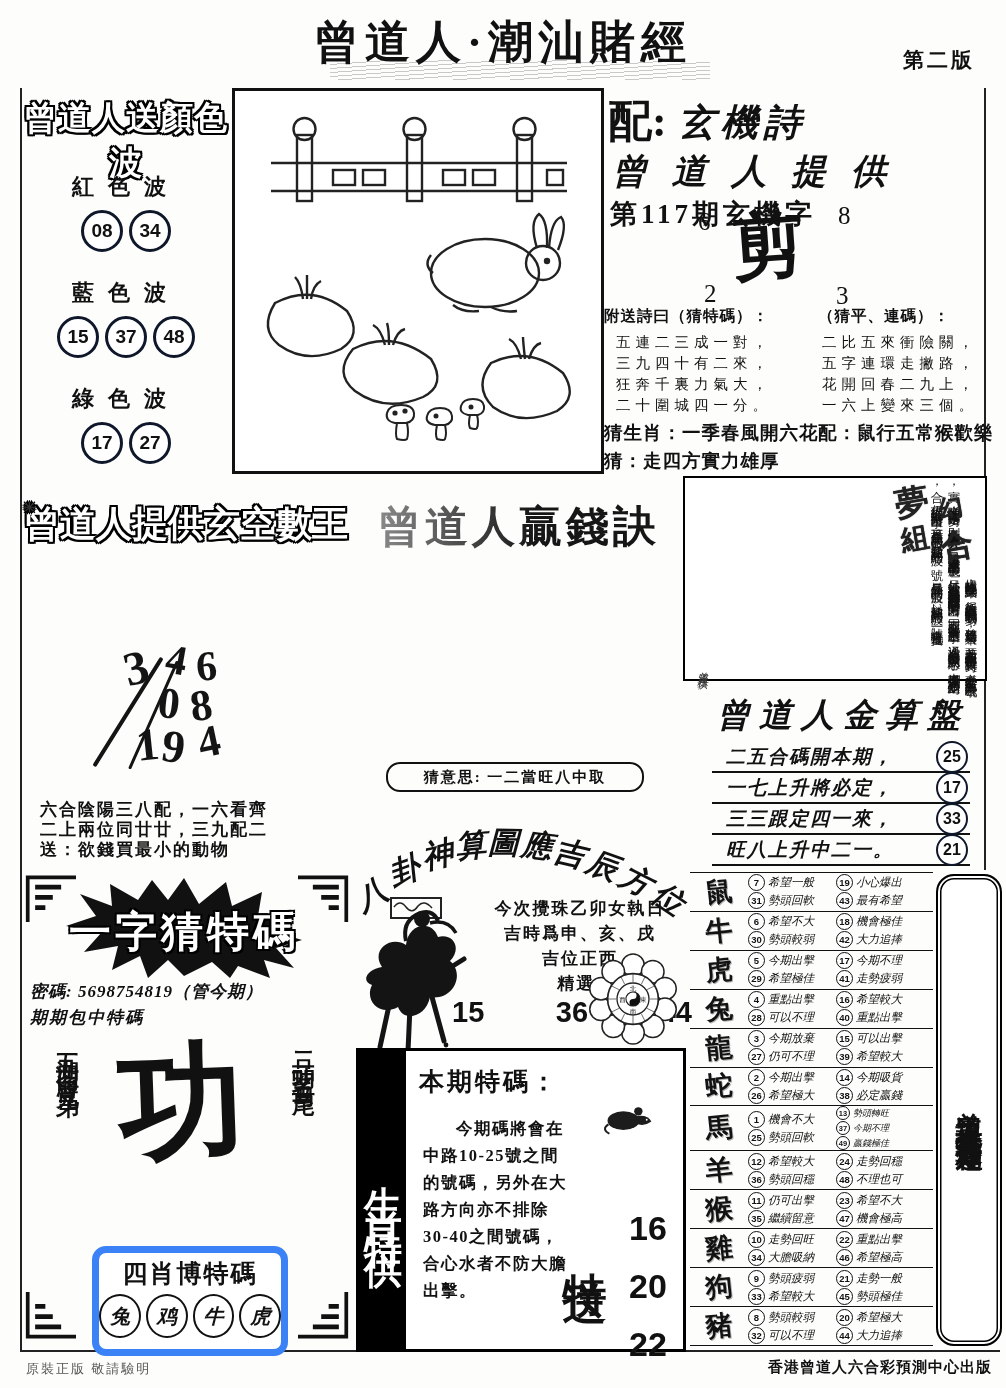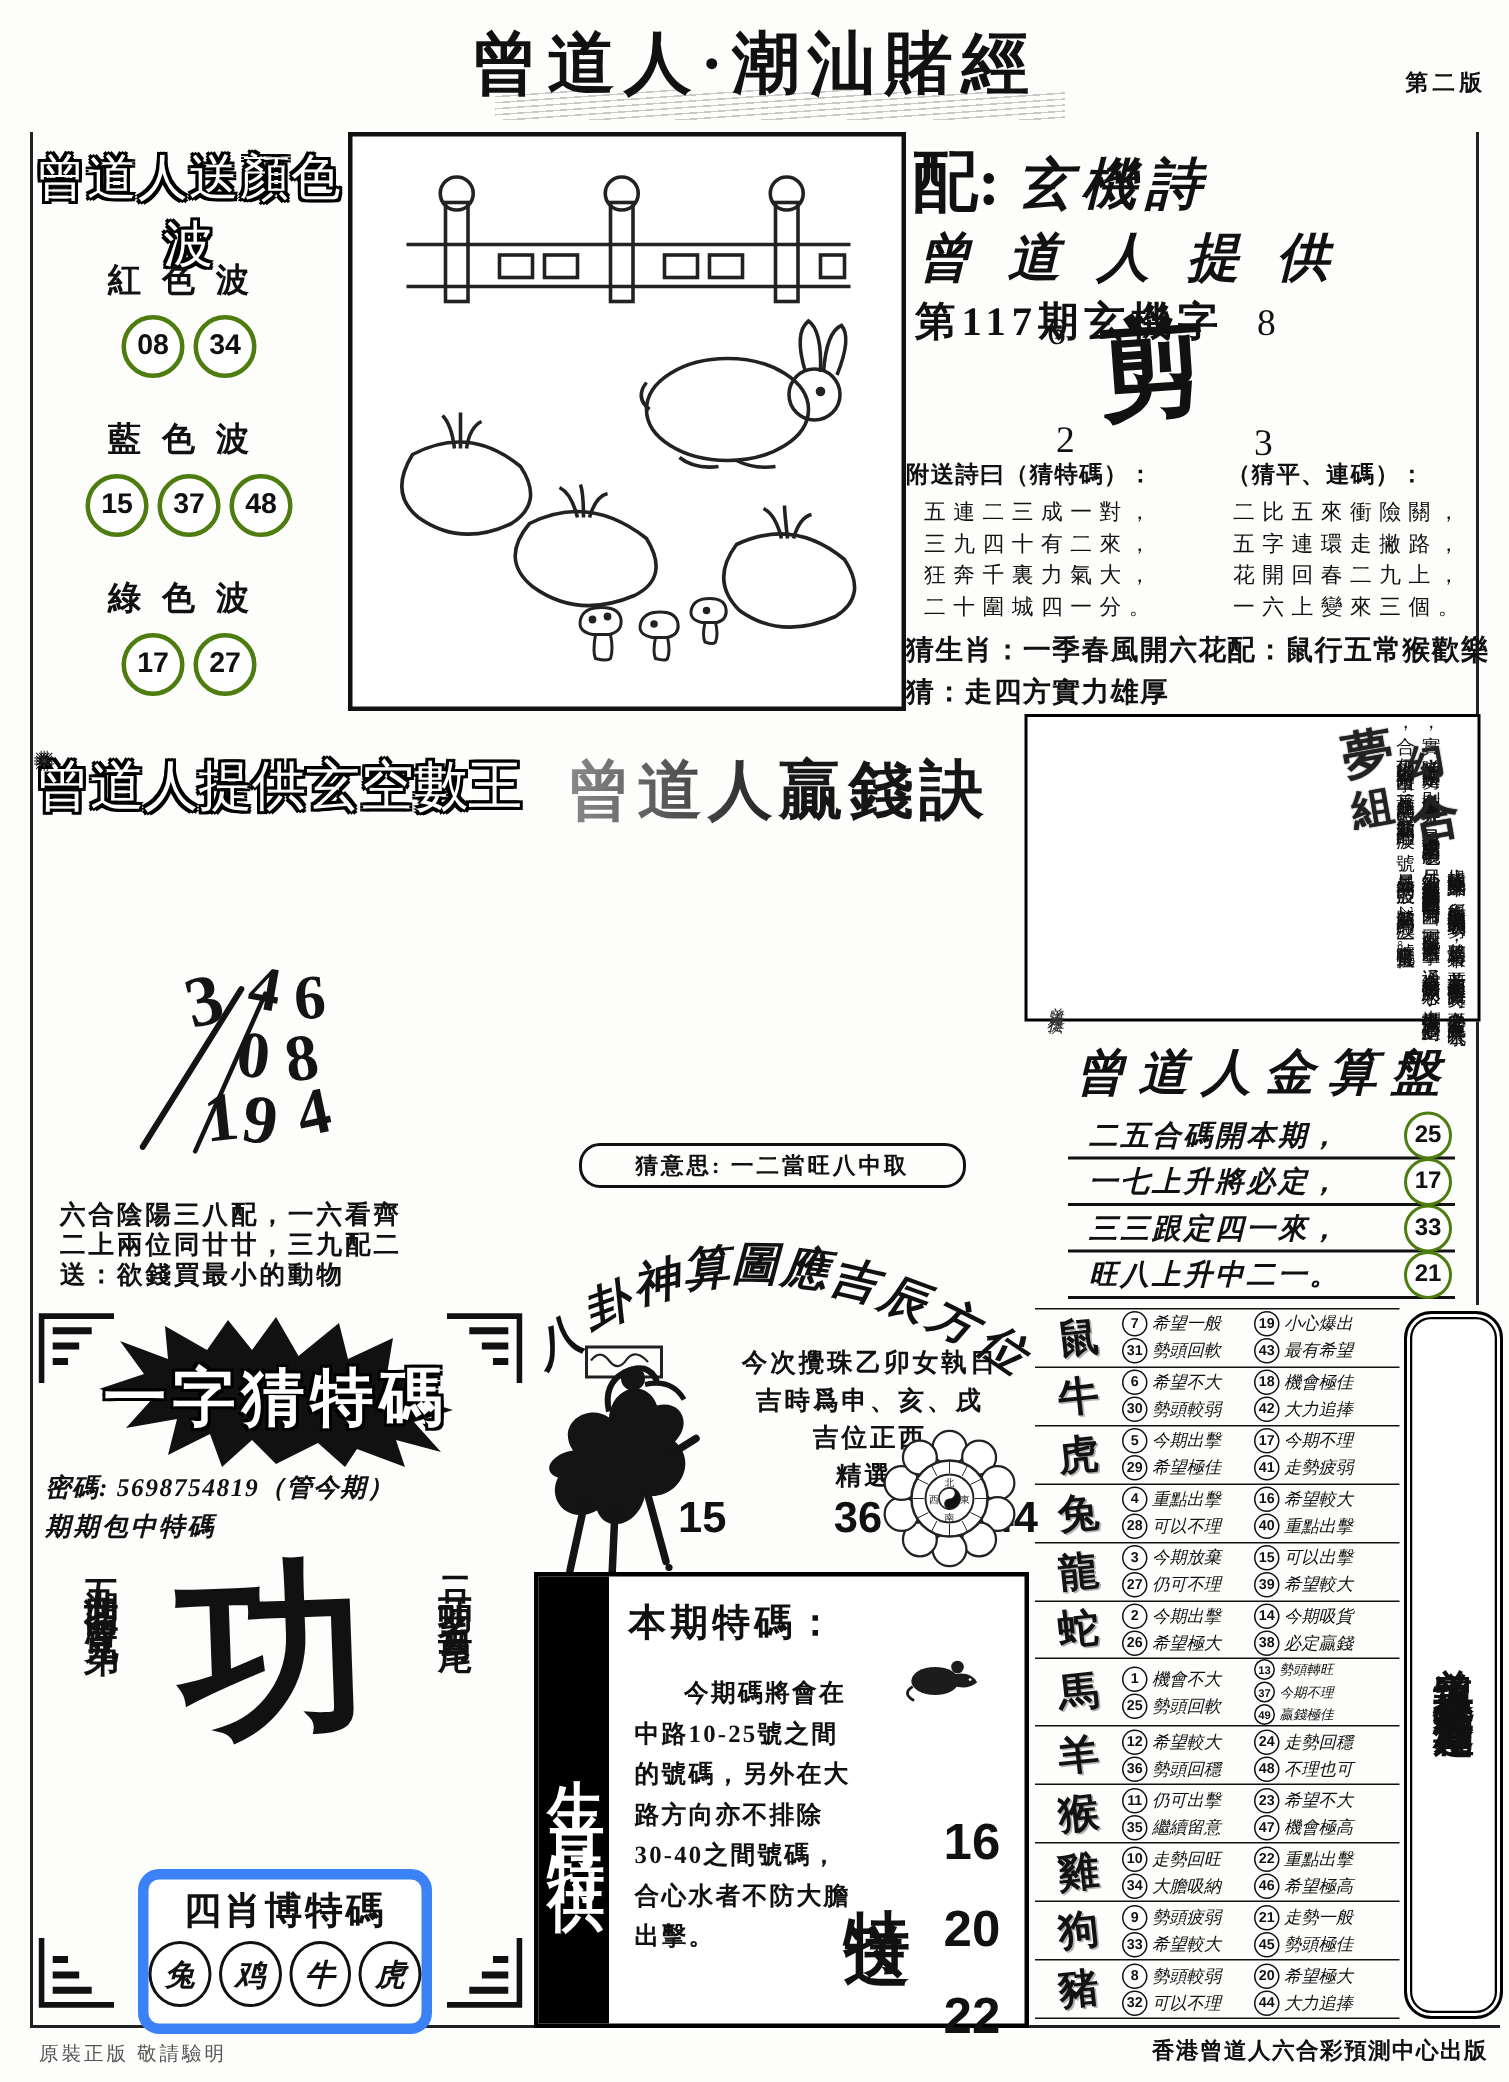--- a/index.html
+++ b/index.html
@@ -3,24 +3,24 @@
 <meta charset="utf-8">
 <style>
   html,body{margin:0;padding:0;background:#e8e6e0;}
   #page{position:relative;width:1006px;height:1388px;background:#fdfdfb;margin:0 auto;overflow:hidden;
         font-family:"Liberation Serif",serif;color:#111;}
   .abs{position:absolute;}
   .sans{font-family:"Liberation Sans",sans-serif;}
   .b{font-weight:bold;}
   .bb{font-weight:900;}
   .vert{writing-mode:vertical-rl;text-orientation:upright;}
-  .outline{color:#fff;font-weight:400;
+  .outline{color:#fff;font-weight:700;
     text-shadow:-2px -2px 0 #000,2px -2px 0 #000,-2px 2px 0 #000,2px 2px 0 #000,
                  0 -2px 0 #000,0 2px 0 #000,-2px 0 0 #000,2px 0 0 #000;}
-  .circle{display:inline-flex;align-items:center;justify-content:center;border:3px solid #4d7c0f;
+  .circle{display:inline-flex;align-items:center;justify-content:center;border:3px solid #0f172a;
           border-radius:50%;width:36px;height:36px;font-weight:900;font-size:19px;
           font-family:"Liberation Sans",sans-serif;background:#fff;}
   .hairline{background:#222;}
   .hand{font-style:italic;font-family:"Liberation Serif",serif;}
   
   .wave-group{text-align:center;margin-bottom:26px;}
   .wave-label{font-size:22px;font-weight:bold;letter-spacing:14px;margin-bottom:8px;}
   .wave-nums{display:flex;justify-content:center;gap:6px;}
   
   .poemline{font-size:14.5px;letter-spacing:5px;line-height:21px;white-space:nowrap;}
@@ -58,21 +58,21 @@
   .deco-star::before{content:"✳";position:absolute;color:#333;font-size:13px;}
 </style>
 </head>
 <body>
 
 <div id="page">
 
   <div class="abs bb" style="left:0;right:0;top:12px;text-align:center;font-size:45px;letter-spacing:6px;">曾道人·潮汕賭經</div>
   <div class="abs" style="left:330px;top:60px;width:380px;height:20px;opacity:.45;
               background:repeating-linear-gradient(176deg,rgba(20,20,20,.5) 0 1px,transparent 1px 4px);"></div>
-  <div class="abs b" style="left:937px;top:46px;font-size:15px;letter-spacing:3px;">第二版</div>
+  <div class="abs b" style="left:903px;top:46px;font-size:21px;letter-spacing:3px;">第二版</div>
 
   <div class="abs hairline" style="left:20px;top:88px;width:2px;height:1262px;"></div>
   <div class="abs hairline" style="left:984px;top:88px;width:2px;height:782px;"></div>
   <div class="abs hairline" style="left:20px;top:1350px;width:980px;height:2px;"></div>
 
   <div class="abs outline" style="left:24px;top:96px;width:204px;text-align:center;font-size:33px;letter-spacing:1px;">曾道人送顏色波</div>
   <div class="abs" style="left:24px;top:172px;width:204px;" id="wave-groups">
       <div class="wave-group">
         <div class="wave-label">紅色波</div>
         <div class="wave-nums">

